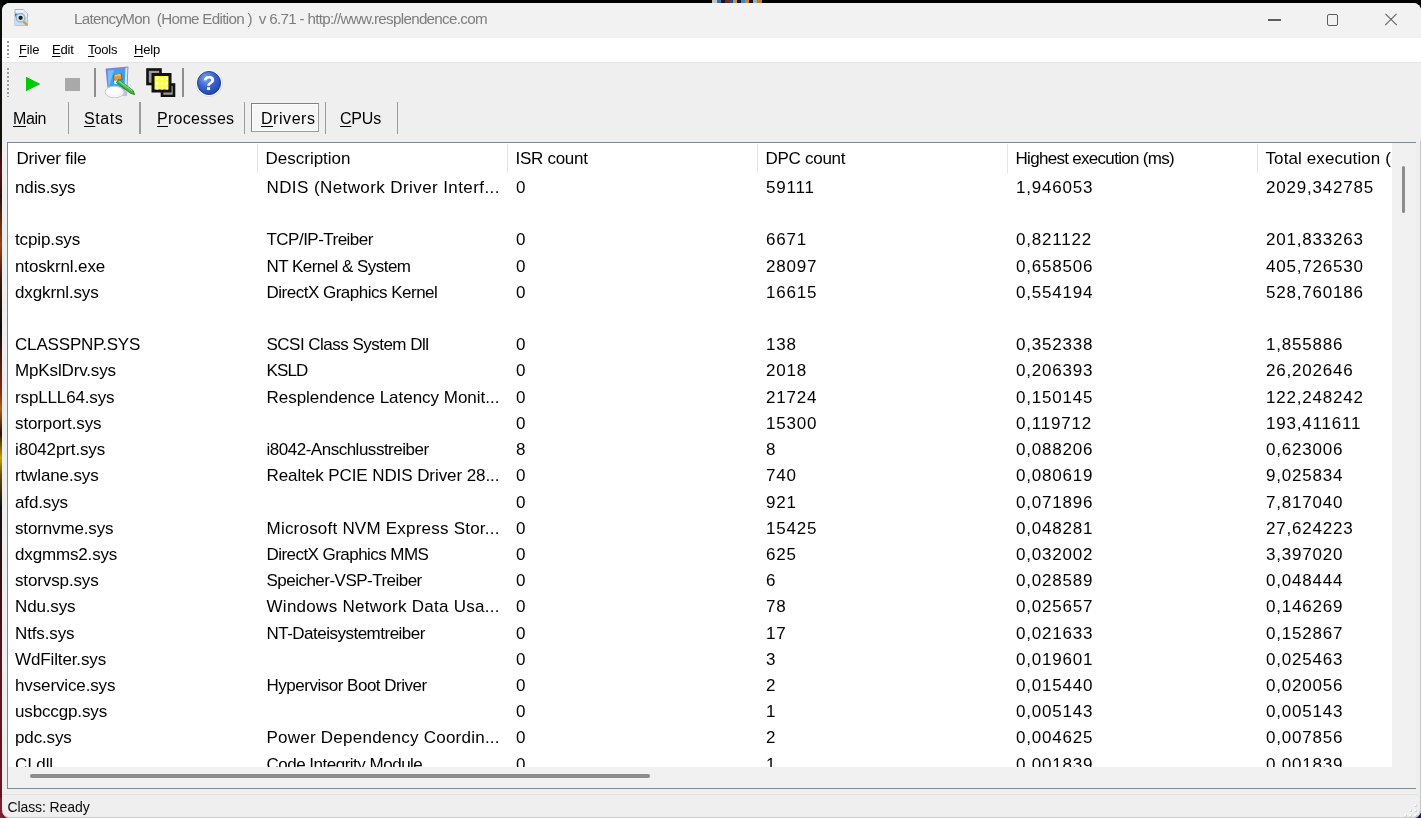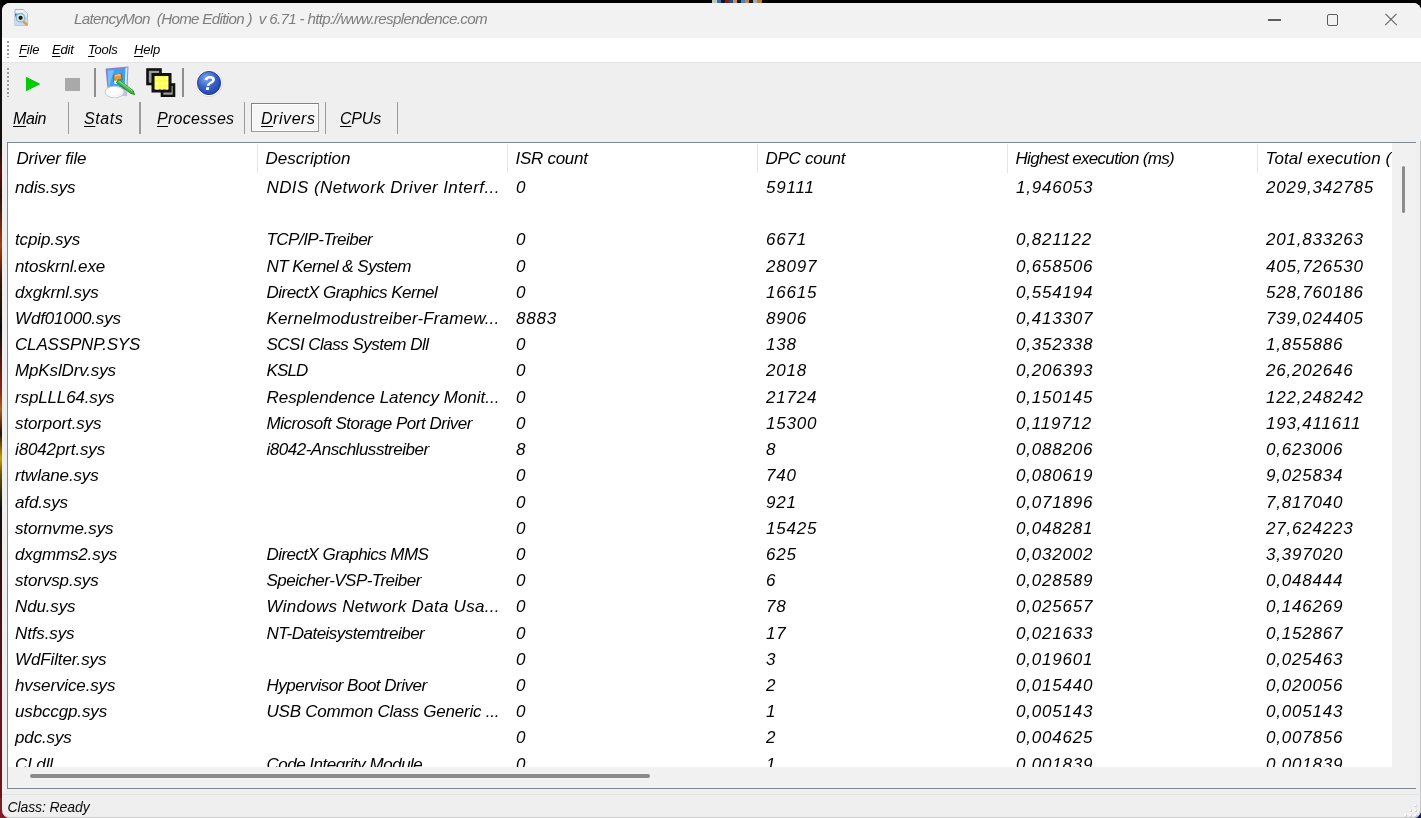--- a/index.html
+++ b/index.html
@@ -10,21 +10,21 @@
 #sliver { left:0; top:0; width:1.6px; height:818px;
   background:linear-gradient(180deg,#0a0a0a 0%,#14100c 18%,#5a1212 21%,#2a140a 24%,#a04016 30%,#3a1a08 34%,#0c0c0c 40%,#8c2a10 48%,#b06018 50%,#241208 53%,#c8a000 56%,#6a5208 58%,#101010 62%,#3a0e12 72%,#64141e 85%,#70131f 100%); }
 #topseg { left:712px; top:0; width:50px; height:3px;
   background:linear-gradient(90deg,#c0c4c8 0 5px,#3a6ea5 5px 9px,#101418 9px 13px,#7c1f1f 13px 17px,#16508c 17px 21px,#c89058 21px 25px,#0f1b2a 25px 29px,#3f88c5 29px 33px,#d08030 33px 37px,#14110e 37px 41px,#9caebc 41px 45px,#c07828 45px 50px); }
 #blc { left:0; top:798px; width:18px; height:20px; background:#7c1e2b; }
 #brc { left:1403px; top:800px; width:18px; height:18px; background:#181d52; }
 
 #win { left:1.5px; top:2.5px; width:1419.5px; height:815.5px;
   background:#efefef; border-radius:8px; overflow:hidden;
   box-shadow:inset -1px 0 0 #c4c4c4, inset 0 -1px 0 #cccccc; }
-#content { position:absolute; left:-1.5px; top:-2.5px; width:1421px; height:818px;font-style:italic; }
+#content { position:absolute; left:-1.5px; top:-2.5px; width:1421px; height:818px; }
 
 
 #titlebar { left:1.5px; top:2.5px; width:1419.5px; height:35px; background:#f2f2f2; }
 #title { left:74px; top:10px; font-size:15.2px; color:#7d7d7d; letter-spacing:-0.7px; white-space:pre; }
 #btn-min { left:1267.5px; top:19px; width:13px; height:1.6px; background:#5d5d5d; }
 #btn-max { left:1326.5px; top:14px; width:11.5px; height:11.5px; border:1.2px solid #5d5d5d; border-radius:2px; }
 #btn-close { left:1384px; top:13px; width:14px; height:14px; }
 #btn-close:before, #btn-close:after { content:""; position:absolute; left:-1px; top:6.2px; width:16px; height:1.4px; background:#5d5d5d; }
 #btn-close:before { transform:rotate(45deg); }
 #btn-close:after { transform:rotate(-45deg); }
@@ -197,28 +197,20 @@
           <span class="c" style="left:1258.5px;letter-spacing:0.80px">405,726530</span>
         </div>
 <div class="row" style="top:104.84px">
           <span class="c" style="left:7.5px;letter-spacing:-0.13px">dxgkrnl.sys</span>
           <span class="c" style="left:259px;letter-spacing:-0.50px">DirectX Graphics Kernel</span>
           <span class="c" style="left:508.5px;letter-spacing:0.80px">0</span>
           <span class="c" style="left:758.5px;letter-spacing:0.80px">16615</span>
           <span class="c" style="left:1008.5px;letter-spacing:0.80px">0,554194</span>
           <span class="c" style="left:1258.5px;letter-spacing:0.80px">528,760186</span>
         </div>
-<div class="row" style="top:131.05px">
-          <span class="c" style="left:7.5px;letter-spacing:-0.15px">Wdf01000.sys</span>
-          <span class="c" style="left:259px;letter-spacing:0.16px">Kernelmodustreiber-Framew...</span>
-          <span class="c" style="left:508.5px;letter-spacing:0.80px">8883</span>
-          <span class="c" style="left:758.5px;letter-spacing:0.80px">8906</span>
-          <span class="c" style="left:1008.5px;letter-spacing:0.80px">0,413307</span>
-          <span class="c" style="left:1258.5px;letter-spacing:0.80px">739,024405</span>
-        </div>
 <div class="row" style="top:157.26px">
           <span class="c" style="left:7.5px;letter-spacing:-0.17px">CLASSPNP.SYS</span>
           <span class="c" style="left:259px;letter-spacing:-0.52px">SCSI Class System Dll</span>
           <span class="c" style="left:508.5px;letter-spacing:0.80px">0</span>
           <span class="c" style="left:758.5px;letter-spacing:0.80px">138</span>
           <span class="c" style="left:1008.5px;letter-spacing:0.80px">0,352338</span>
           <span class="c" style="left:1258.5px;letter-spacing:0.80px">1,855886</span>
         </div>
 <div class="row" style="top:183.47px">
           <span class="c" style="left:7.5px;letter-spacing:-0.14px">MpKslDrv.sys</span>
@@ -231,50 +223,51 @@
 <div class="row" style="top:209.68px">
           <span class="c" style="left:7.5px;letter-spacing:-0.14px">rspLLL64.sys</span>
           <span class="c" style="left:259px;letter-spacing:-0.02px">Resplendence Latency Monit...</span>
           <span class="c" style="left:508.5px;letter-spacing:0.80px">0</span>
           <span class="c" style="left:758.5px;letter-spacing:0.80px">21724</span>
           <span class="c" style="left:1008.5px;letter-spacing:0.80px">0,150145</span>
           <span class="c" style="left:1258.5px;letter-spacing:0.80px">122,248242</span>
         </div>
 <div class="row" style="top:235.89px">
           <span class="c" style="left:7.5px;letter-spacing:-0.12px">storport.sys</span>
-          <span class="c" style="left:259px;letter-spacing:-0.47px">Microsoft Storage Port Driver</span>
           <span class="c" style="left:508.5px;letter-spacing:0.80px">0</span>
           <span class="c" style="left:758.5px;letter-spacing:0.80px">15300</span>
           <span class="c" style="left:1008.5px;letter-spacing:0.80px">0,119712</span>
           <span class="c" style="left:1258.5px;letter-spacing:0.80px">193,411611</span>
         </div>
 <div class="row" style="top:262.10px">
           <span class="c" style="left:7.5px;letter-spacing:-0.13px">i8042prt.sys</span>
           <span class="c" style="left:259px;letter-spacing:-0.49px">i8042-Anschlusstreiber</span>
           <span class="c" style="left:508.5px;letter-spacing:0.80px">8</span>
           <span class="c" style="left:758.5px;letter-spacing:0.80px">8</span>
           <span class="c" style="left:1008.5px;letter-spacing:0.80px">0,088206</span>
           <span class="c" style="left:1258.5px;letter-spacing:0.80px">0,623006</span>
         </div>
 <div class="row" style="top:288.31px">
           <span class="c" style="left:7.5px;letter-spacing:-0.13px">rtwlane.sys</span>
+          <span class="c" style="left:259px;letter-spacing:-0.08px">Realtek PCIE NDIS Driver 28...</span>
           <span class="c" style="left:508.5px;letter-spacing:0.80px">0</span>
           <span class="c" style="left:758.5px;letter-spacing:0.80px">740</span>
           <span class="c" style="left:1008.5px;letter-spacing:0.80px">0,080619</span>
           <span class="c" style="left:1258.5px;letter-spacing:0.80px">9,025834</span>
         </div>
 <div class="row" style="top:314.52px">
           <span class="c" style="left:7.5px;letter-spacing:-0.13px">afd.sys</span>
           <span class="c" style="left:508.5px;letter-spacing:0.80px">0</span>
           <span class="c" style="left:758.5px;letter-spacing:0.80px">921</span>
           <span class="c" style="left:1008.5px;letter-spacing:0.80px">0,071896</span>
           <span class="c" style="left:1258.5px;letter-spacing:0.80px">7,817040</span>
         </div>
 <div class="row" style="top:340.73px">
           <span class="c" style="left:7.5px;letter-spacing:-0.14px">stornvme.sys</span>
+          <span class="c" style="left:259px;letter-spacing:0.22px">Microsoft NVM Express Stor...</span>
           <span class="c" style="left:508.5px;letter-spacing:0.80px">0</span>
           <span class="c" style="left:758.5px;letter-spacing:0.80px">15425</span>
           <span class="c" style="left:1008.5px;letter-spacing:0.80px">0,048281</span>
           <span class="c" style="left:1258.5px;letter-spacing:0.80px">27,624223</span>
         </div>
 <div class="row" style="top:366.94px">
           <span class="c" style="left:7.5px;letter-spacing:-0.16px">dxgmms2.sys</span>
           <span class="c" style="left:259px;letter-spacing:-0.55px">DirectX Graphics MMS</span>
           <span class="c" style="left:508.5px;letter-spacing:0.80px">0</span>
           <span class="c" style="left:758.5px;letter-spacing:0.80px">625</span>
@@ -315,28 +308,28 @@
 <div class="row" style="top:497.99px">
           <span class="c" style="left:7.5px;letter-spacing:-0.13px">hvservice.sys</span>
           <span class="c" style="left:259px;letter-spacing:-0.49px">Hypervisor Boot Driver</span>
           <span class="c" style="left:508.5px;letter-spacing:0.80px">0</span>
           <span class="c" style="left:758.5px;letter-spacing:0.80px">2</span>
           <span class="c" style="left:1008.5px;letter-spacing:0.80px">0,015440</span>
           <span class="c" style="left:1258.5px;letter-spacing:0.80px">0,020056</span>
         </div>
 <div class="row" style="top:524.20px">
           <span class="c" style="left:7.5px;letter-spacing:-0.14px">usbccgp.sys</span>
-          <span class="c" style="left:259px;letter-spacing:-0.22px">USB Common Class Generic ...</span>
           <span class="c" style="left:508.5px;letter-spacing:0.80px">0</span>
           <span class="c" style="left:758.5px;letter-spacing:0.80px">1</span>
           <span class="c" style="left:1008.5px;letter-spacing:0.80px">0,005143</span>
           <span class="c" style="left:1258.5px;letter-spacing:0.80px">0,005143</span>
         </div>
 <div class="row" style="top:550.41px">
           <span class="c" style="left:7.5px;letter-spacing:-0.14px">pdc.sys</span>
+          <span class="c" style="left:259px;letter-spacing:0.24px">Power Dependency Coordin...</span>
           <span class="c" style="left:508.5px;letter-spacing:0.80px">0</span>
           <span class="c" style="left:758.5px;letter-spacing:0.80px">2</span>
           <span class="c" style="left:1008.5px;letter-spacing:0.80px">0,004625</span>
           <span class="c" style="left:1258.5px;letter-spacing:0.80px">0,007856</span>
         </div>
 <div class="row" style="top:576.62px">
           <span class="c" style="left:7.5px;letter-spacing:-0.12px">CI.dll</span>
           <span class="c" style="left:259px;letter-spacing:-0.50px">Code Integrity Module</span>
           <span class="c" style="left:508.5px;letter-spacing:0.80px">0</span>
           <span class="c" style="left:758.5px;letter-spacing:0.80px">1</span>

